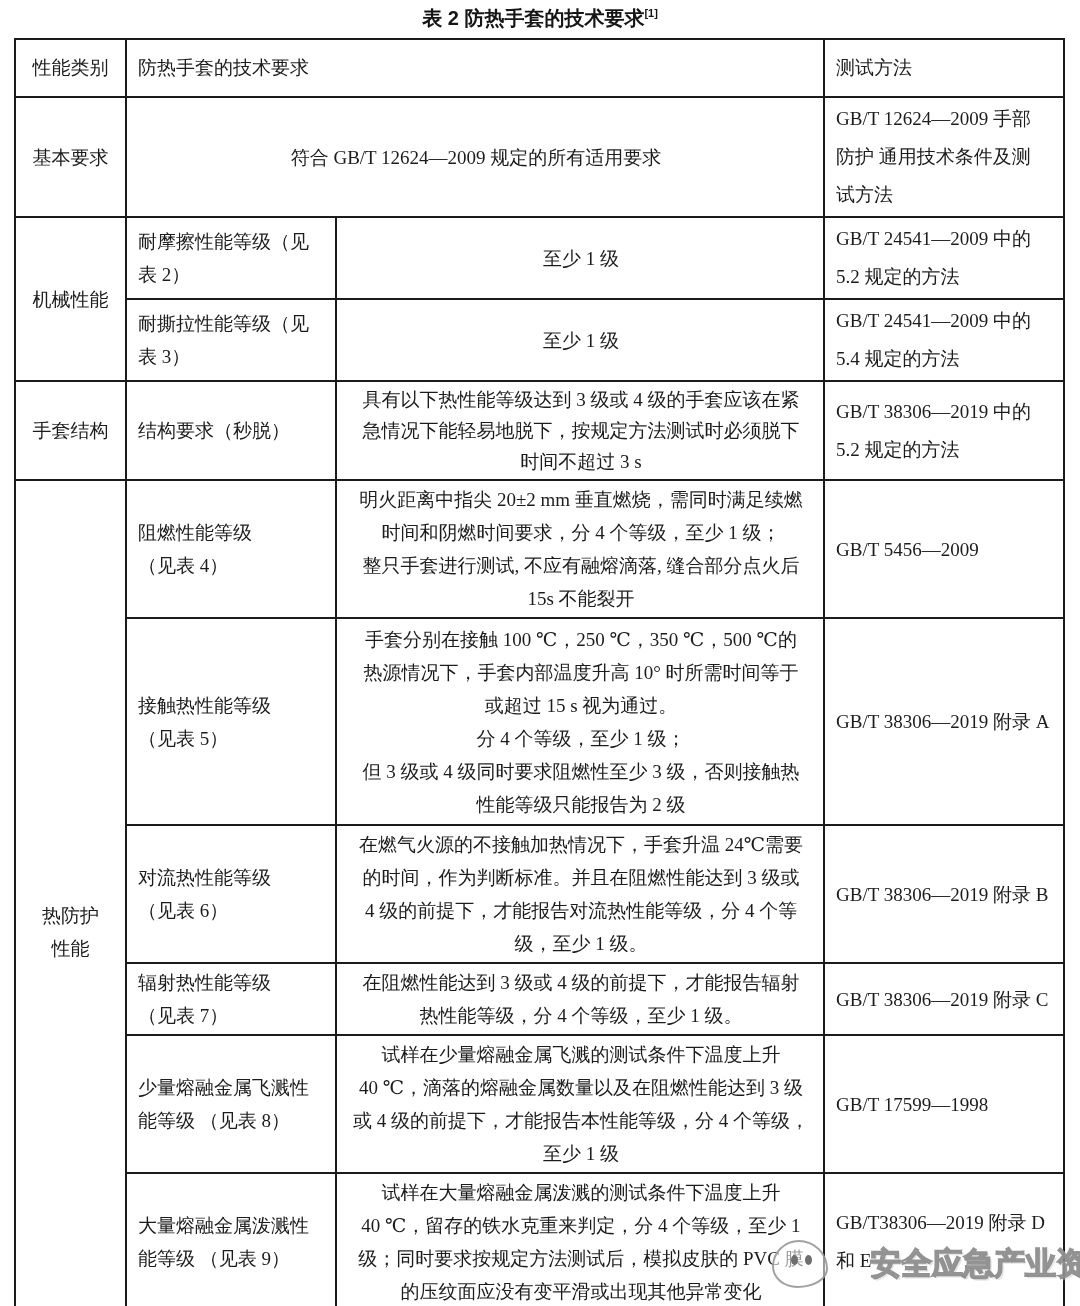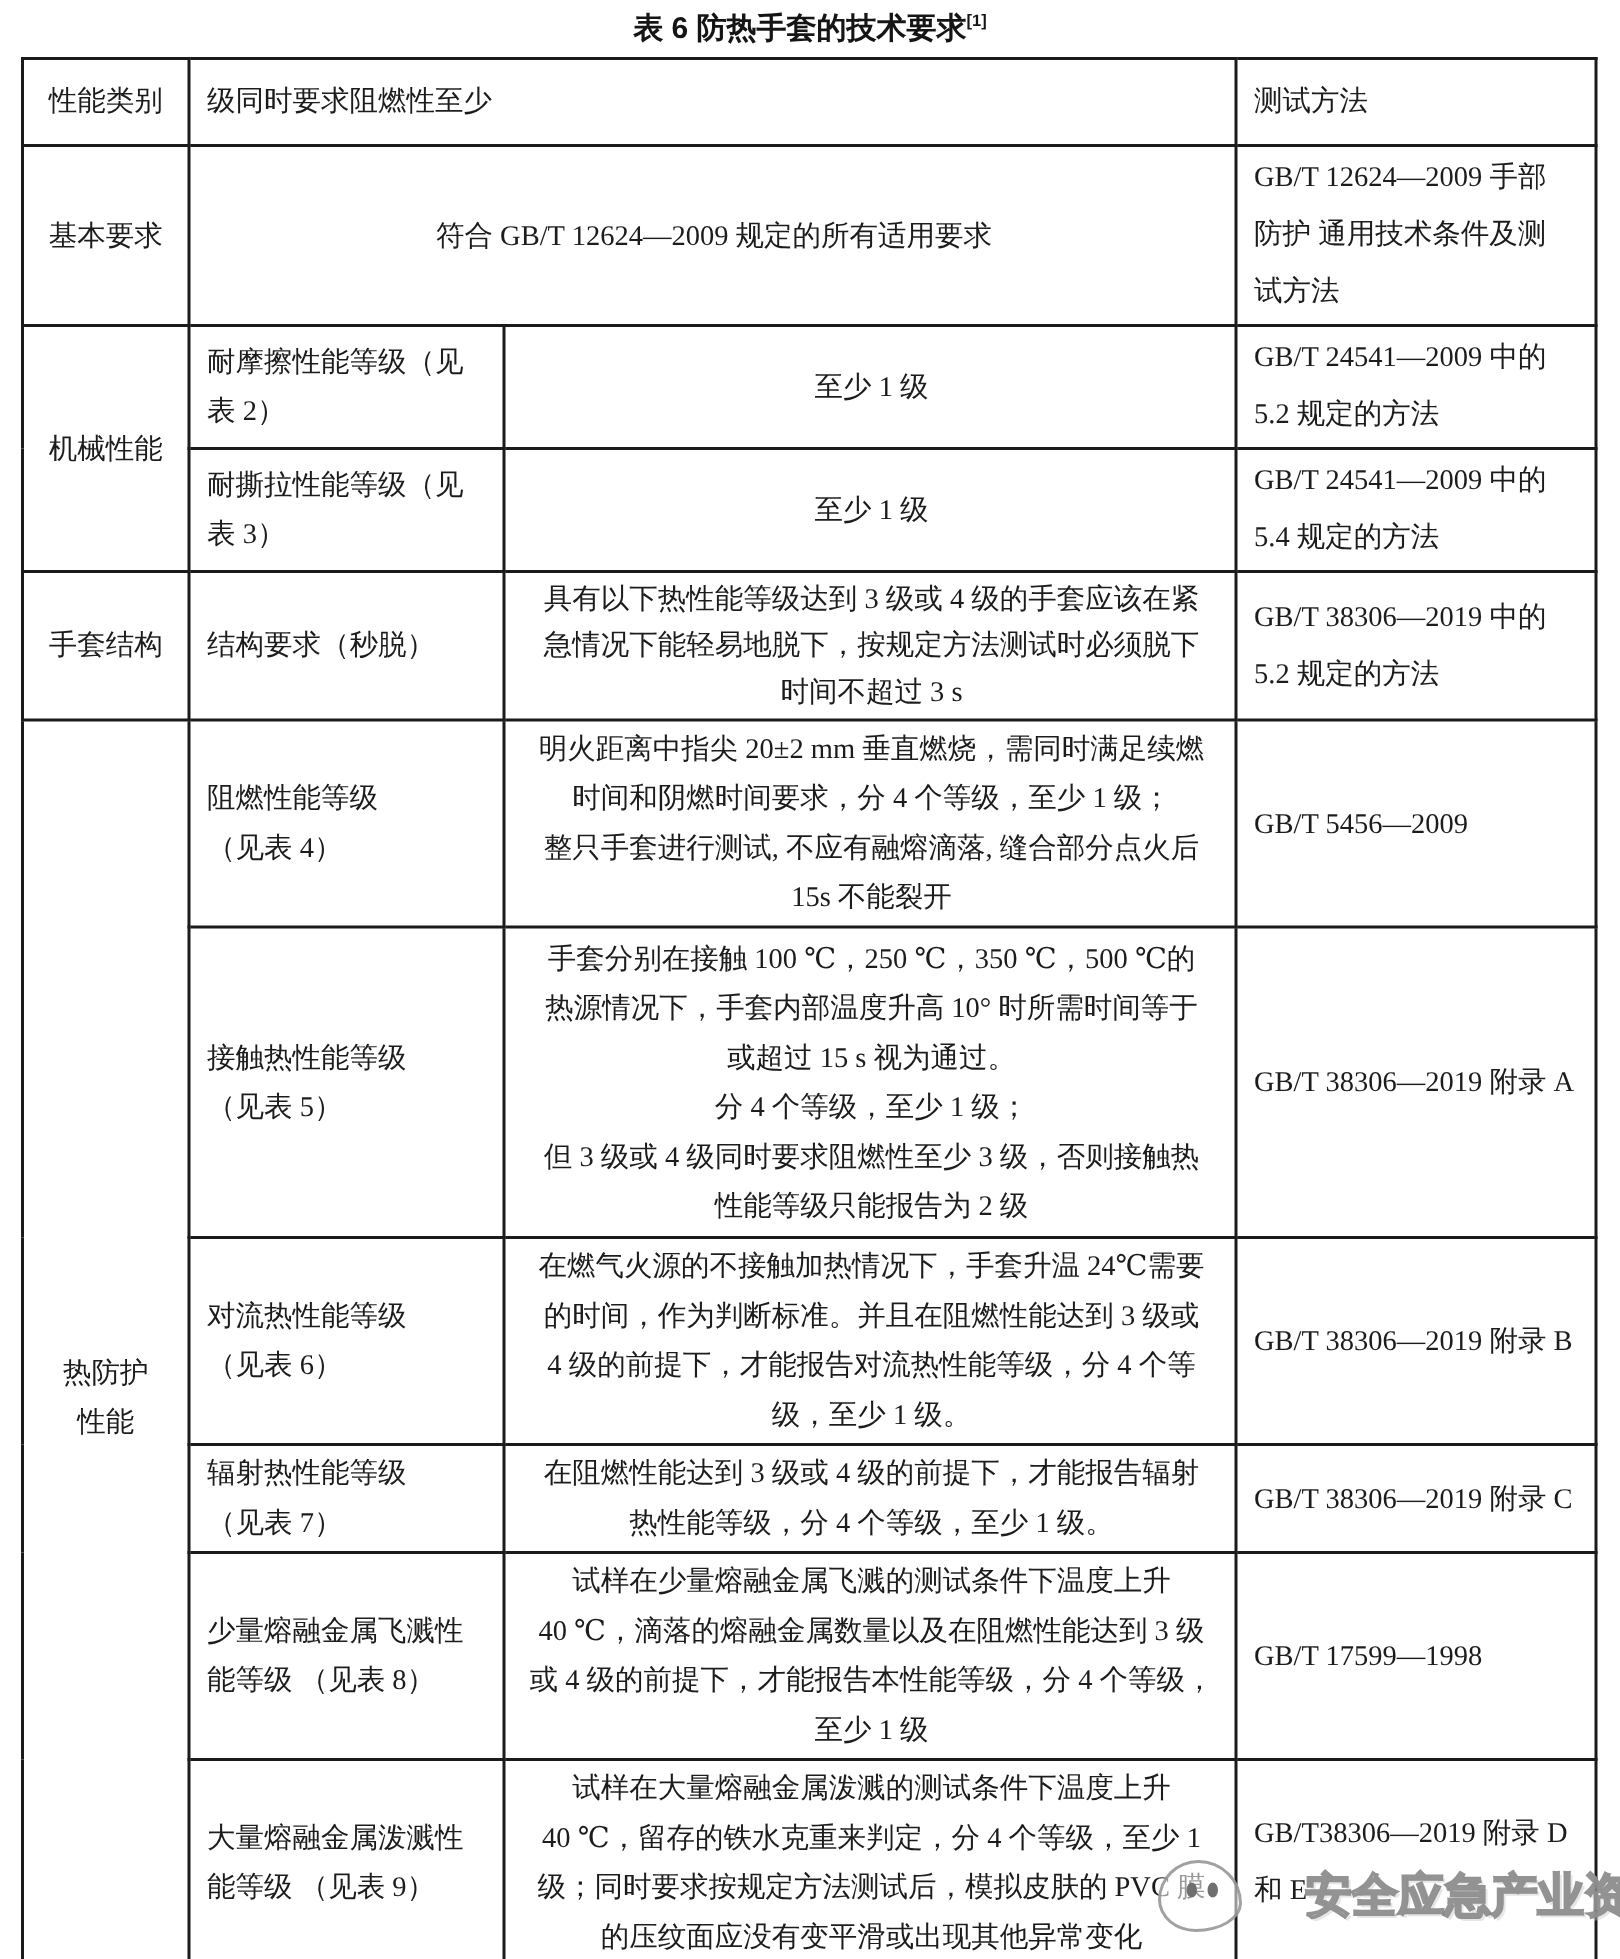--- a/index.html
+++ b/index.html
@@ -125,34 +125,34 @@
     text-shadow: 2px 2px 0 rgba(200,200,200,0.45);
     white-space: nowrap;
   }
 </style>
 </head>
 <body>
 
 <div class="page">
 
   <div class="doc-title">
-    <span>表 6 防热手套的技术要求</span><sup>[1]</sup>
+    <span>表 2 防热手套的技术要求</span><sup>[1]</sup>
   </div>
 
   <table class="spec">
     <colgroup>
       <col style="width:111px">
       <col style="width:210px">
       <col style="width:488px">
       <col style="width:240px">
     </colgroup>
     <tbody>
       <tr class="r-header">
         <td class="cat">性能类别</td>
-        <td class="name" colspan="2">级同时要求阻燃性至少</td>
+        <td class="name" colspan="2">防热手套的技术要求</td>
         <td class="method">测试方法</td>
       </tr>
 
       <tr class="r-basic">
         <td class="cat">基本要求</td>
         <td class="content" colspan="2">符合 GB/T 12624—2009 规定的所有适用要求</td>
         <td class="method multi">GB/T 12624—2009 手部
 防护 通用技术条件及测
 试方法</td>
       </tr>

